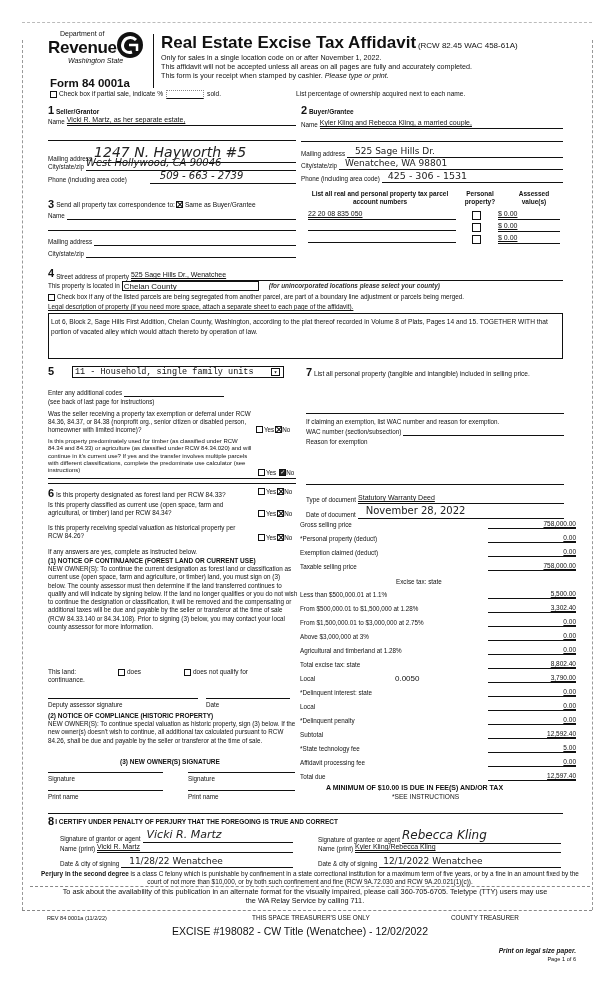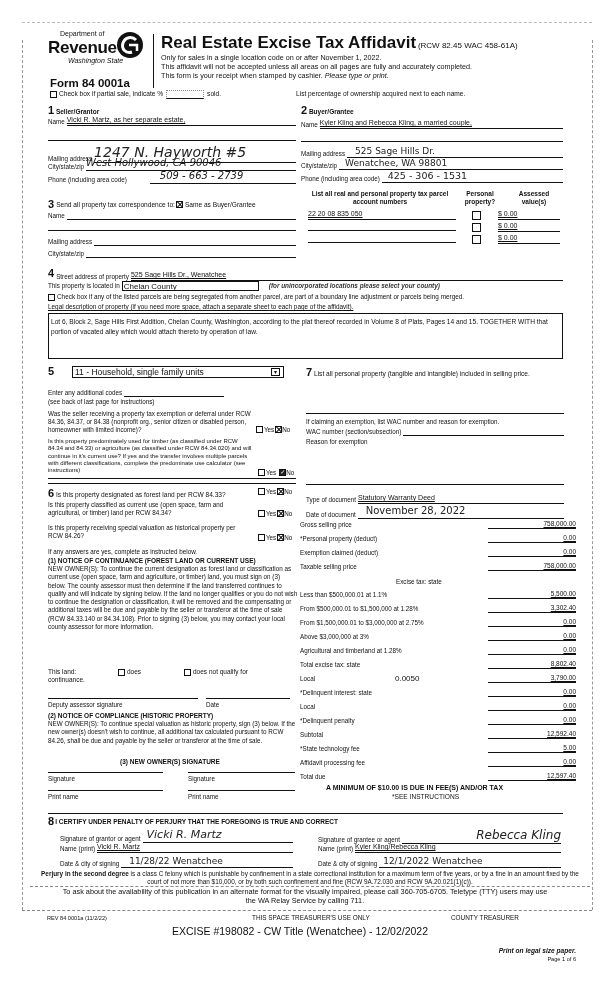--- a/index.html
+++ b/index.html
@@ -160,21 +160,21 @@
 </div>
 <div class="abs" style="left:48px;top:293px;display:flex;align-items:center;font-size:6.4px;">
   <span class="cb"></span>
   <span style="margin-left:2px;">Check box if any of the listed parcels are being segregated from another parcel, are part of a boundary line adjustment or parcels being merged.</span>
 </div>
 <div class="abs" style="left:48px;top:303px;font-size:6.4px;text-decoration:underline;">Legal description of property (if you need more space, attach a separate sheet to each page of the affidavit).</div>
 <div class="abs typed" style="left:48px;top:313px;width:515px;height:46px;border:1px solid #111;font-size:6.6px;line-height:10px;padding:3px 2px;">Lot 6, Block 2, Sage Hills First Addition, Chelan County, Washington, according to the plat thereof recorded in Volume 8 of Plats, Pages 14 and 15. TOGETHER WITH that portion of vacated alley which would attach thereto by operation of law.</div>
 
 <div class="abs" style="left:48px;top:365px;display:flex;align-items:center;">
   <span class="sec-num" style="width:24px;">5</span>
-  <span style="display:inline-block;width:212px;height:12px;border:1px solid #111;position:relative;">
+  <span style="display:inline-block;width:212px;height:12px;border:1px solid #111;position:relative;font-family:Liberation Mono, monospace;">
     <span style="font-size:8.5px;padding-left:2px;line-height:11px;">11 - Household, single family units</span>
     <span style="position:absolute;right:3px;top:1px;width:9px;height:8px;border:1px solid #111;font-size:6px;line-height:7px;text-align:center;">▾</span>
   </span>
 </div>
 <div class="abs row-line" style="left:48px;top:389px;width:246px;">
   <span class="lbl">Enter any additional codes</span>
   <span class="fill" style="max-width:100px;"></span>
 </div>
 <div class="abs lbl" style="left:48px;top:398px;">(see back of last page for instructions)</div>
 <div class="abs lbl" style="left:48px;top:410px;width:205px;line-height:8px;">Was the seller receiving a property tax exemption or deferral under RCW 84.36, 84.37, or 84.38 (nonprofit org., senior citizen or disabled person, homeowner with limited income)?</div>
@@ -363,21 +363,21 @@
 <div class="abs row-line" style="left:60px;top:843px;width:233px;">
   <span class="lbl">Name (print)</span>
   <span class="fill typed" style="font-size:7px;text-decoration:underline;">Vicki R. Martz</span>
 </div>
 <div class="abs row-line" style="left:60px;top:856px;width:233px;justify-content:center;">
   <span class="lbl">Date &amp; city of signing</span>
   <span class="fill hw" style="font-size:9px;padding-left:8px;font-style:normal;">11/28/22  Wenatchee</span>
 </div>
 <div class="abs row-line" style="left:318px;top:828px;width:243px;">
   <span class="lbl">Signature of grantee or agent</span>
-  <span class="fill hw" style="font-size:12px;text-align:right;">Rebecca Kling</span>
+  <span class="fill hw" style="font-size:12px;">Rebecca Kling</span>
 </div>
 <div class="abs row-line" style="left:318px;top:843px;width:243px;">
   <span class="lbl">Name (print)</span>
   <span class="fill typed" style="font-size:7px;text-decoration:underline;">Kyler Kling/Rebecca Kling</span>
 </div>
 <div class="abs row-line" style="left:318px;top:856px;width:243px;">
   <span class="lbl">Date &amp; city of signing</span>
   <span class="fill hw" style="font-size:9px;padding-left:4px;font-style:normal;">12/1/2022  Wenatchee</span>
 </div>
 

